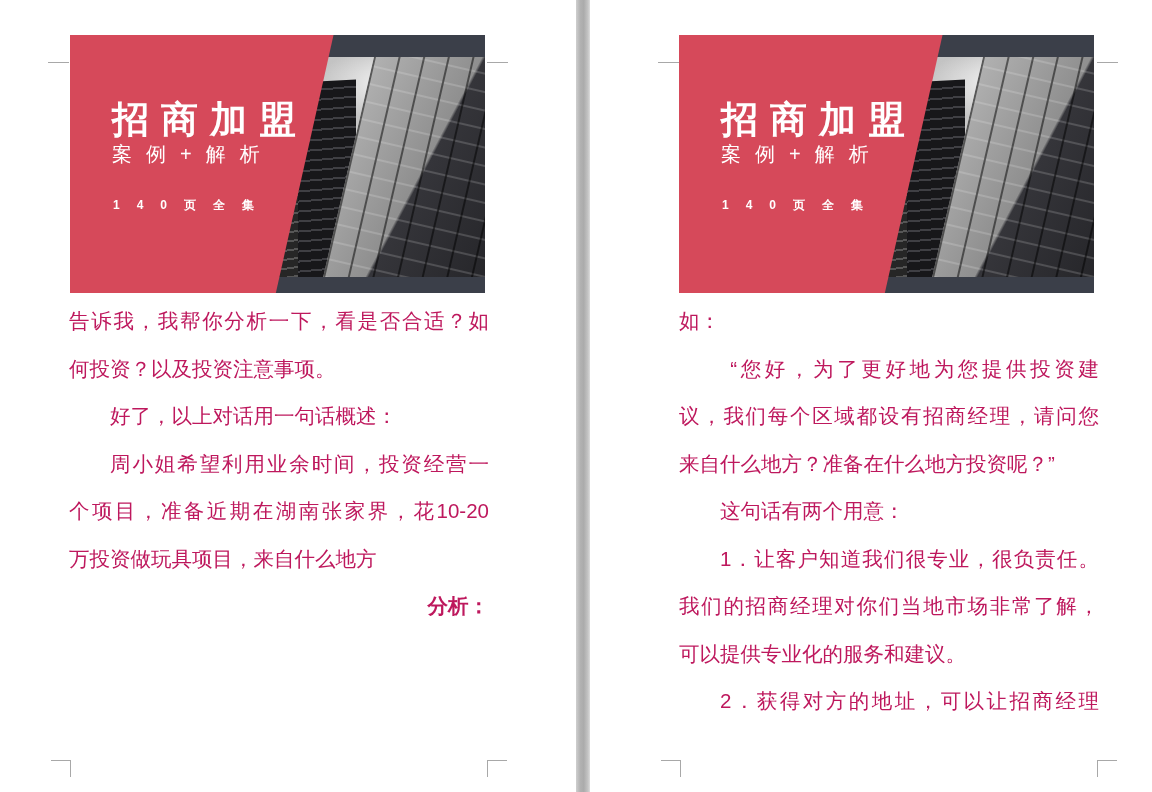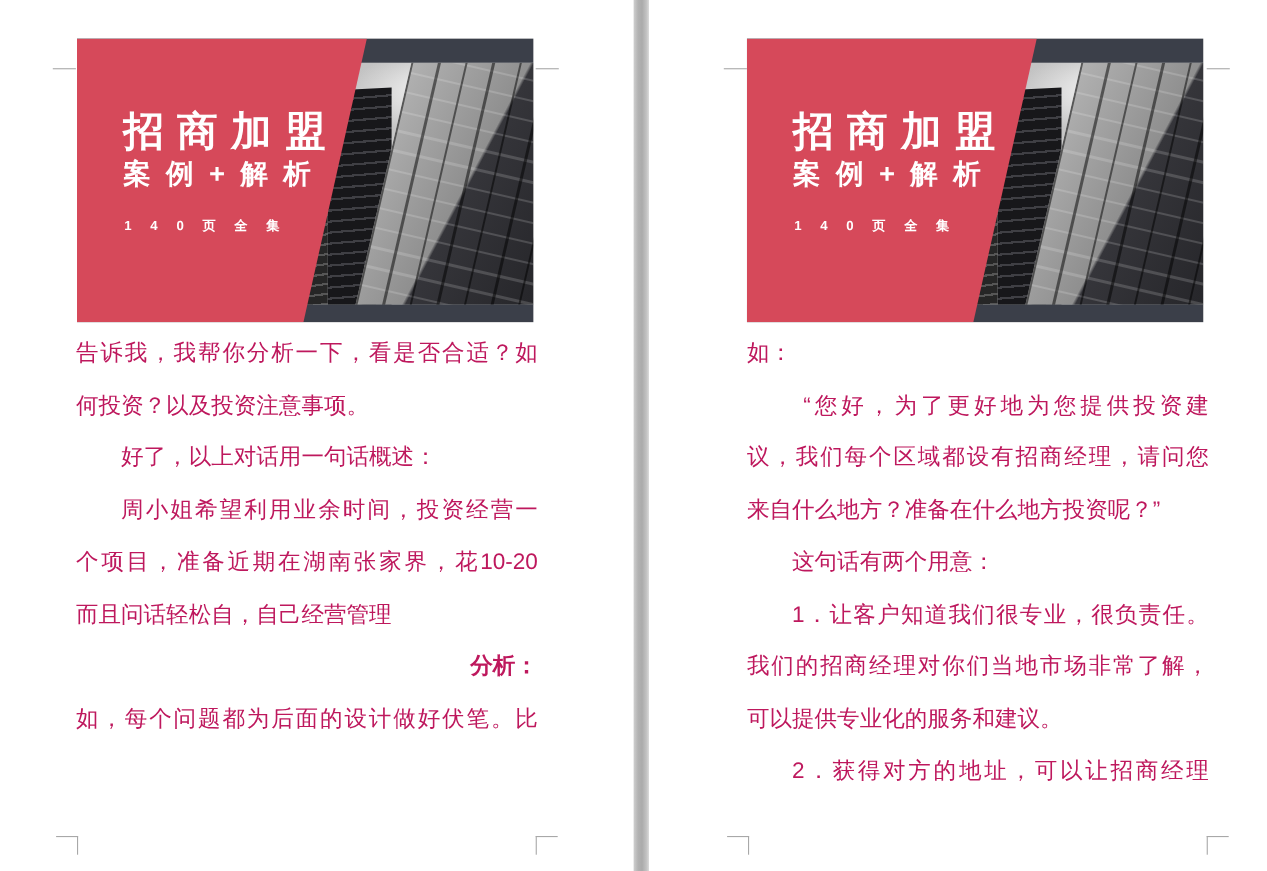--- a/index.html
+++ b/index.html
@@ -40,21 +40,21 @@
     background:repeating-linear-gradient(178deg,#17171a 0 8px,#3f3f44 8px 10px); }
   .glass { position:absolute; right:-14%; bottom:-8%; width:54%; height:125%;
     transform:rotate(13deg); transform-origin:bottom left;
     background:
       repeating-linear-gradient(90deg, rgba(0,0,0,.5) 0 2px, rgba(0,0,0,0) 2px 24px),
       repeating-linear-gradient(0deg, rgba(255,255,255,.16) 0 2px, rgba(0,0,0,0) 2px 18px),
       linear-gradient(105deg,#b4b4b4 0%,#8f8f8f 36%,#35353a 37%,#1b1b1e 100%); }
   .red { position:absolute; inset:0; z-index:3; background:var(--red,#d6495a);
     clip-path:polygon(0 0, 63.5% 0, 49.6% 100%, 0 100%); color:#ffffff; }
   .b-title { position:absolute; left:42px; top:60px; font-size:37px; font-weight:700; letter-spacing:12px; white-space:nowrap; }
-  .b-sub   { position:absolute; left:42px; top:106px; font-size:25px; font-weight:700; letter-spacing:14px; white-space:nowrap; }
+  .b-sub   { position:absolute; left:42px; top:106px; font-size:20px; font-weight:400; letter-spacing:14px; white-space:nowrap; }
   .b-tag   { position:absolute; left:43px; top:162px; font-size:12px; font-weight:700; letter-spacing:17px; white-space:nowrap; }
 
   
   .textcol { position:absolute; top:297px; width:420px; color:#be185d; }
   .page.left  .textcol { left:69px; }
   .line { height:47.5px; line-height:47.5px; font-size:20.5px; white-space:nowrap; overflow:visible; }
   .line.j { white-space:normal; text-align:justify; text-align-last:justify; text-justify:inter-ideograph; }
   .line.b { font-weight:700; }
 </style>
 </head>
@@ -76,23 +76,22 @@
         <div class="b-sub">案例+解析</div>
         <div class="b-tag">140页全集</div>
       </div>
     </div>
     <div class="textcol">
         <div class="line j">告诉我，我帮你分析一下，看是否合适？如</div>
         <div class="line">何投资？以及投资注意事项。</div>
         <div class="line" style="padding-left: 41px;">好了，以上对话用一句话概述：</div>
         <div class="line j" style="padding-left: 41px;">周小姐希望利用业余时间，投资经营一</div>
         <div class="line j">个项目，准备近期在湖南张家界，花10-20</div>
-        <div class="line">而且问话轻松自，自己经营管理</div>
+        <div class="line">万投资做玩具项目，来自什么地方</div>
         <div class="line b" style="padding-left: 41px; text-align: right;">分析：</div>
-        <div class="line j">如，每个问题都为后面的设计做好伏笔。比</div>
       </div>
     <div class="mark h" style="left:48px;  top:62px;"></div>
     <div class="mark h" style="left:487px; top:62px;"></div>
     <div class="mark bl" style="left:51px;  top:760px;"></div>
     <div class="mark br" style="left:487px; top:760px;"></div>
   </div>
 
   <div class="page-gap"></div>
 
   <div class="page right">

